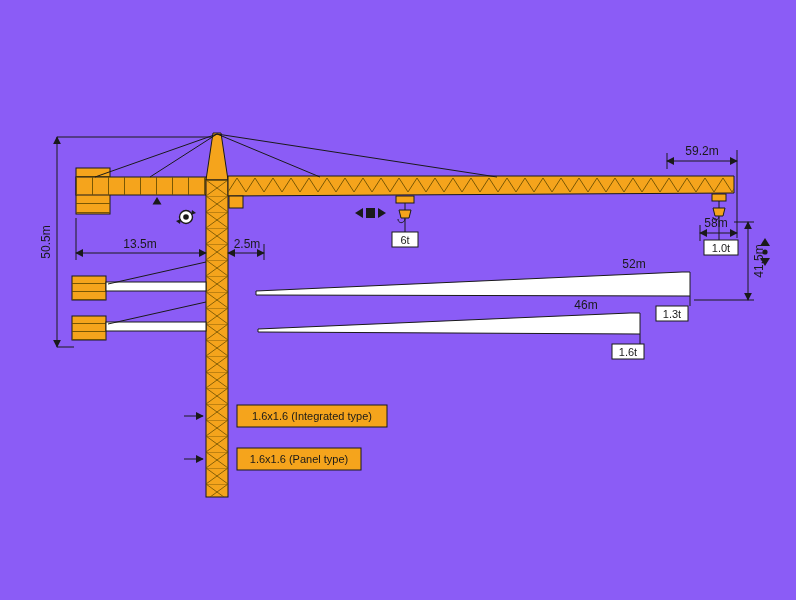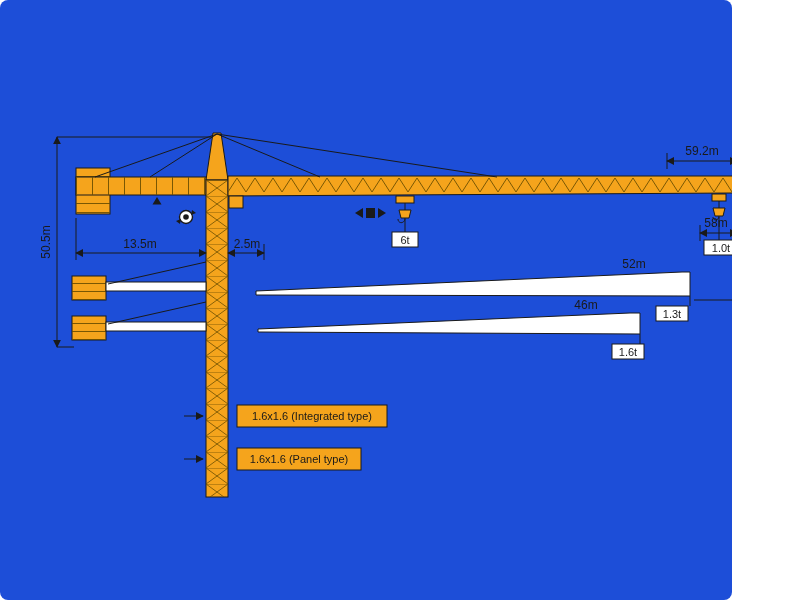--- a/index.html
+++ b/index.html
@@ -1,17 +1,17 @@
 <!DOCTYPE html>
 <html><head>
 <meta charset="utf-8">
 <style>
   html,body{margin:0;padding:0;background:#ffffff;}
-  .canvas{position:relative;width:732px;height:600px;background:#1d4ed8;overflow:hidden;
-          font-family:"Liberation Sans", sans-serif;border-radius:8px;}
+  .canvas{position:relative;width:796px;height:600px;background:#8b5cf6;overflow:hidden;
+          font-family:"Liberation Sans", sans-serif;}
   svg{display:block;}
   text{font-family:"Liberation Sans", sans-serif;fill:#1a1a1a;}
   .dim{font-size:12px;}
   .boxtxt{font-size:11px;}
 </style>
 </head>
 <body>
 
 <div class="canvas">
 <svg width="800" height="600" viewBox="0 0 800 600">

